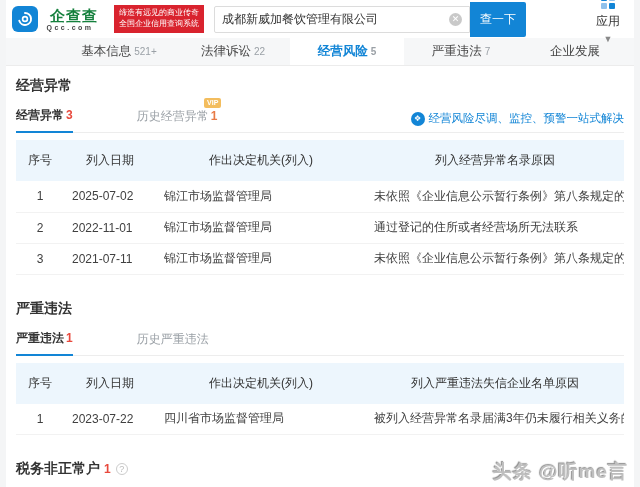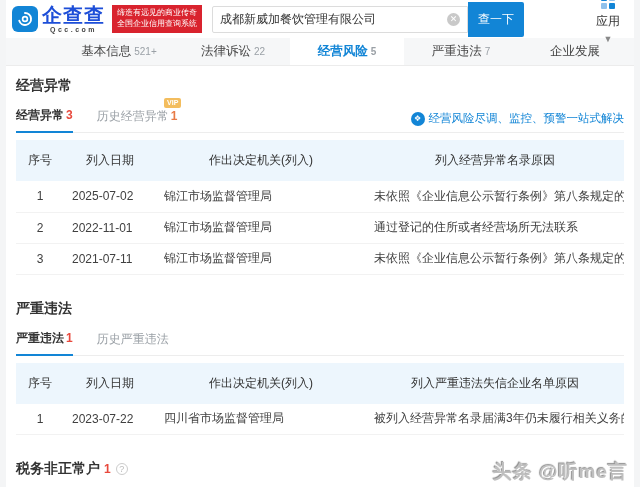--- a/index.html
+++ b/index.html
@@ -4,23 +4,23 @@
 <style>
   * { margin:0; padding:0; box-sizing:border-box; }
   html,body { width:640px; height:487px; background:#f4f5f6; font-family:"Liberation Sans","DejaVu Sans",sans-serif; overflow:hidden; }
   .page { position:absolute; left:6px; right:6px; top:0; bottom:0; background:#fff; overflow:hidden; }
 
   
   .topbar { height:38px; display:flex; align-items:center; padding:0 6px; background:#fff; }
   .logo-box { display:flex; align-items:center; cursor:pointer; }
   .logo-icon { width:26px; height:26px; border-radius:6px; background:#1285d6; display:flex; align-items:center; justify-content:center; flex:0 0 26px; }
   .brand { text-align:center; line-height:1; margin-left:4px; }
-  .brand-name { font-size:20px; font-weight:bold; color:#1d4ed8; letter-spacing:1px; }
+  .brand-name { font-size:15px; font-weight:bold; color:#15803d; letter-spacing:1px;margin-left:8px; }
   .brand-domain { font-size:7px; color:#444; letter-spacing:2.5px; font-weight:bold; margin-top:1px; }
-  .slogan { background:#d9232e; color:#fff; font-size:8px; line-height:1.35; padding:3px 5px; margin-left:7px; white-space:nowrap; text-align:right; }
+  .slogan { background:#d9232e; color:#fff; font-size:8px; line-height:1.35; padding:3px 5px; margin-left:16px; white-space:nowrap; text-align:right; }
   .search-wrap { margin-left:10px; display:flex; align-items:center; }
   .search-box { width:256px; height:27px; border:1px solid #dcdcdc; border-radius:2px 0 0 2px; display:flex; align-items:center; padding:0 7px; background:#fff; }
   .search-input { border:none; outline:none; flex:1; font-size:12px; color:#333; font-family:inherit; background:transparent; }
   .clear-icon { width:13px; height:13px; border-radius:50%; background:#c9c9c9; color:#fff; font-size:9px; line-height:13px; text-align:center; cursor:pointer; flex:0 0 13px; }
   .search-btn { width:56px; height:35px; background:#1285d6; color:#fff; font-size:12px; border:none; border-radius:0 2px 2px 0; cursor:pointer; font-family:inherit; }
   .apps { margin-left:auto; display:flex; align-items:center; gap:4px; font-size:12px; color:#333; margin-right:8px; cursor:pointer;flex-direction:column; }
   .apps-icon { display:grid; grid-template-columns:6px 6px; grid-gap:2px; }
   .apps-icon i { width:6px; height:6px; background:#1285d6; border-radius:1px; }
   .apps-icon i.lt { background:#8fc1ec; }
   .caret { font-size:9px; color:#888; }
@@ -31,21 +31,21 @@
   .nav-tab .cnt { font-size:10px; color:#9aa0a6; }
   .nav-tab.active { background:#fff; color:#1285d6; font-weight:bold; }
 
   
   .main { padding:0 10px; position:relative; }
   .section { }
   .section-title { font-size:14px; font-weight:bold; color:#333; padding-top:11px; display:flex; align-items:center; }
   .title-cnt { color:#e8483c; font-size:12px; margin-left:4px; font-weight:bold; }
   .help-icon { width:12px; height:12px; border:1px solid #ccc; border-radius:50%; color:#bbb; font-size:9px; line-height:11px; text-align:center; margin-left:5px; font-weight:normal; cursor:pointer; }
 
-  .subtab-row { display:flex; align-items:flex-end; border-bottom:1px solid #ededed; margin-top:12px; }
+  .subtab-row { display:flex; align-items:flex-end; border-bottom:1px solid #ededed; margin-top:12px;gap:40px; }
   .subtab { font-size:12px; padding-bottom:7px; margin-right:24px; position:relative; color:#9aa0a6; cursor:pointer; white-space:nowrap; }
   .subtab.active { color:#333; font-weight:bold; border-bottom:2px solid #1285d6; margin-bottom:-1px; }
   .subtab .cnt { color:#e8483c; font-weight:bold; margin-left:2px; }
   .subtab .cnt.orange { color:#e87a45; }
   .vip-badge { position:absolute; top:-10px; right:-4px; background:#f3bd5e; color:#fff; font-size:7px; padding:1px 3px; border-radius:2px; line-height:8px; font-weight:bold; }
   .promo { margin-left:auto; display:flex; align-items:center; gap:4px; color:#1285d6; font-size:11.5px; padding-bottom:6px; white-space:nowrap; overflow:hidden; cursor:pointer; }
   .promo-icon { width:14px; height:14px; border-radius:50%; background:#1285d6; color:#fff; font-size:8px; line-height:14px; text-align:center; flex:0 0 14px; font-weight:bold; }
 
   table { width:100%; border-collapse:collapse; margin-top:7px; font-size:12px; color:#333; table-layout:fixed; }
   thead td { background:#edf6fd; height:41px; padding:0 8px; color:#333; }

